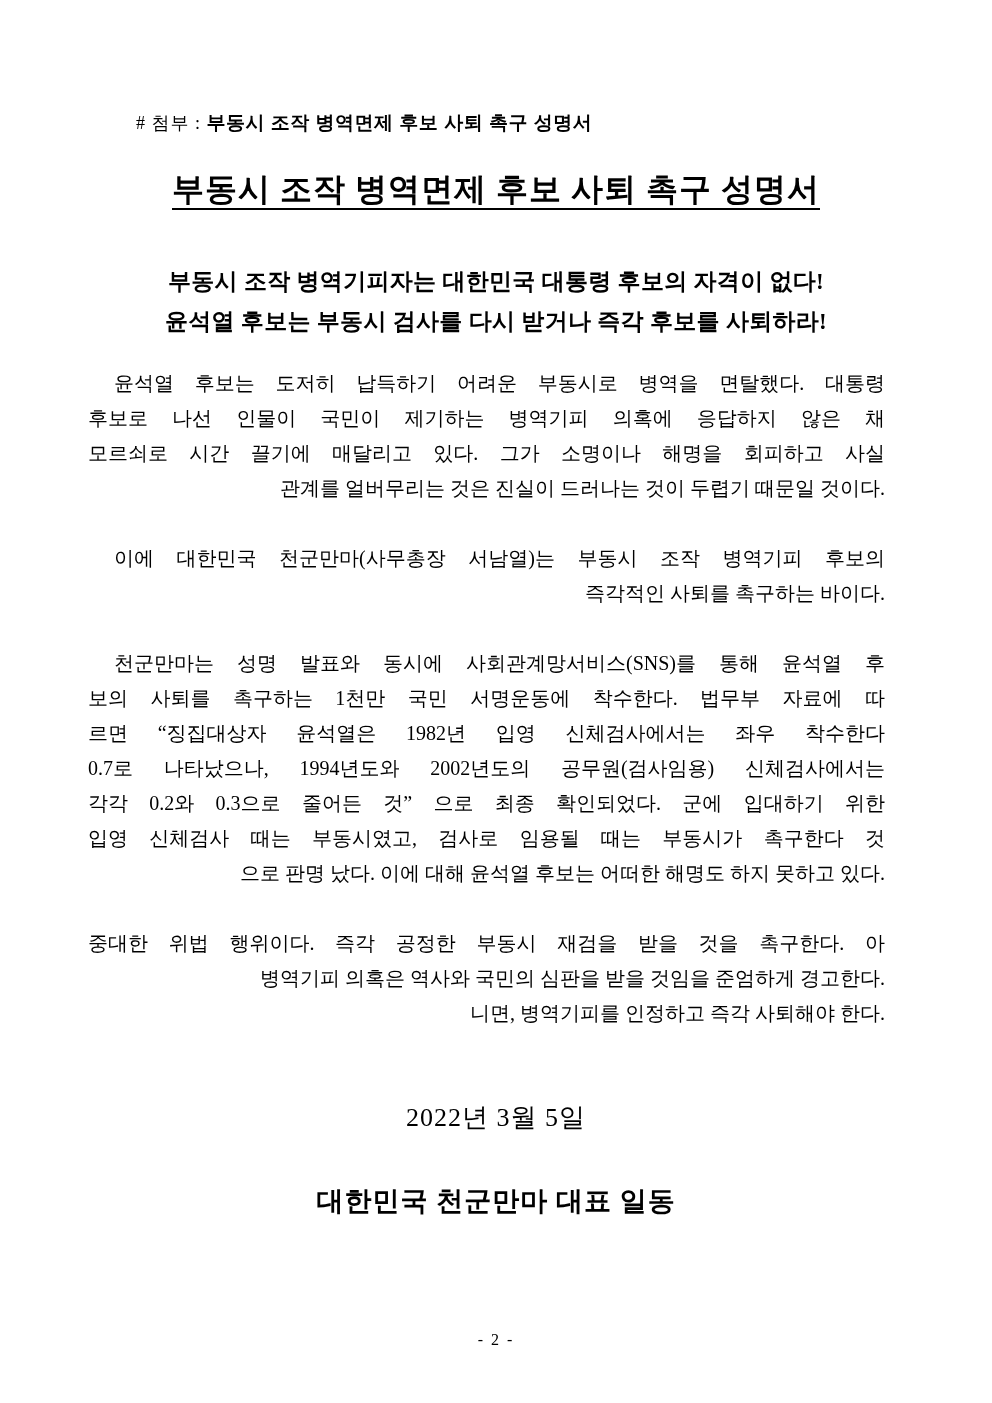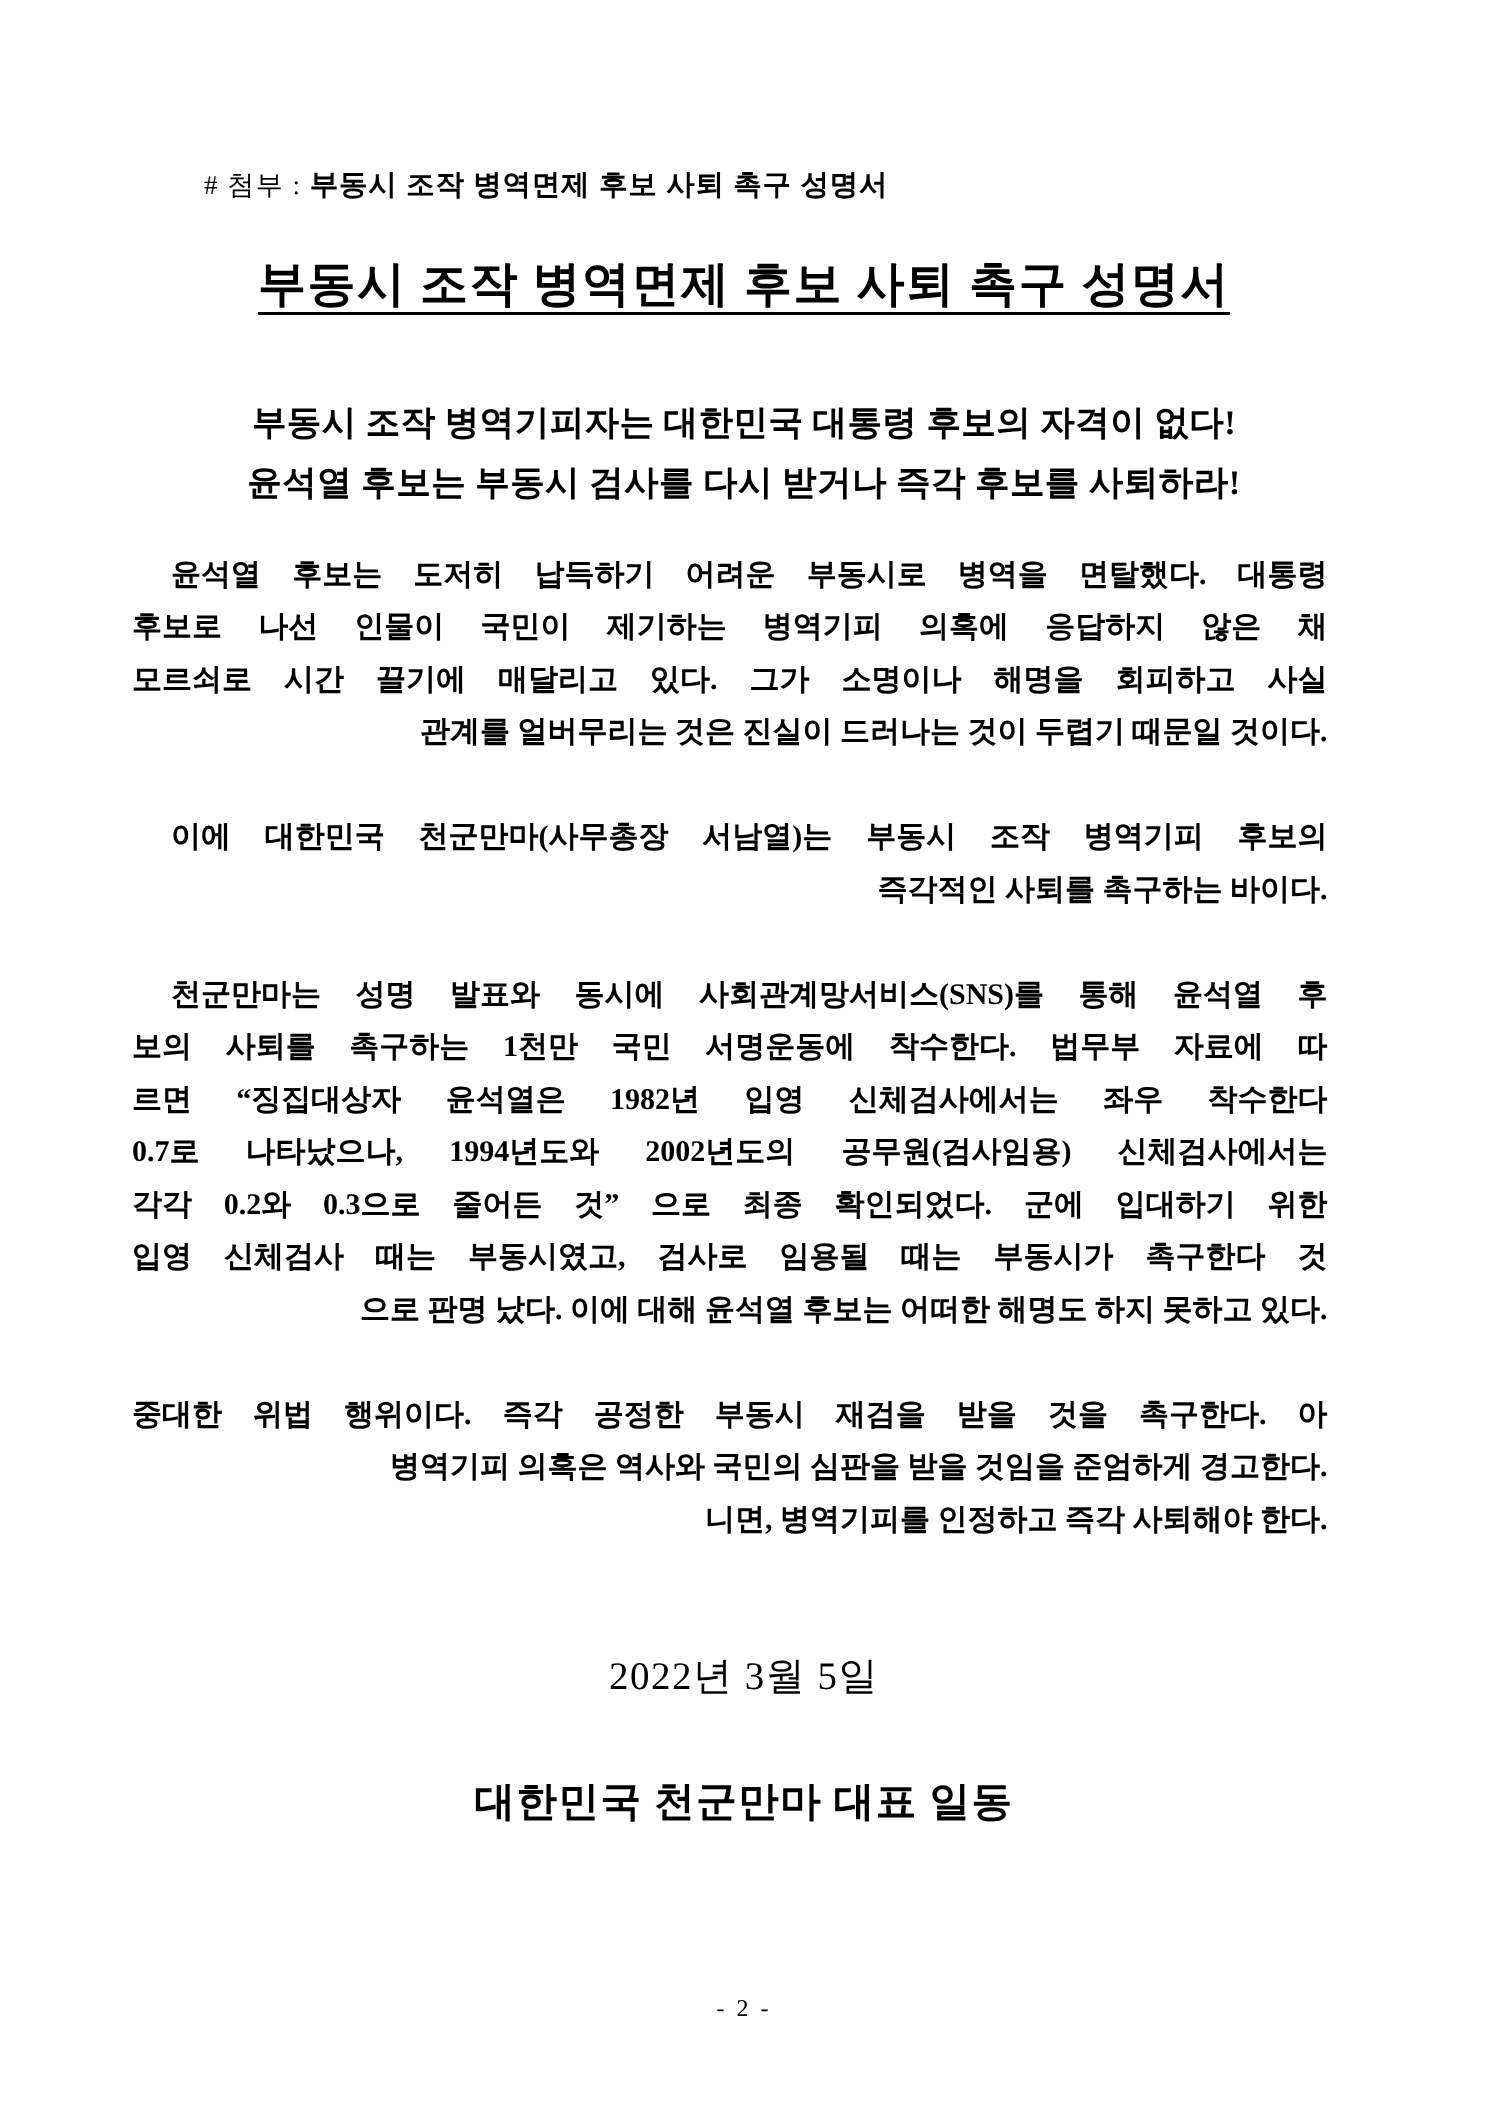--- a/index.html
+++ b/index.html
@@ -68,21 +68,21 @@
   
   .body-text {
     position: absolute;
     top: 366px;
     left: 88px;
     width: 797px;
     font-size: 20px;
     line-height: 35px;
     word-break: keep-all;
   }
-  .para { margin: 0 0 35px 0; font-weight: bold; }
+  .para { margin: 0 0 35px 0; }
   .para:last-child { margin-bottom: 0; }
   .line {
     height: 35px;
     line-height: 35px;
     text-align: right;
     overflow: hidden;
   }
   .line.just {
     text-align: justify;
     text-align-last: justify;

